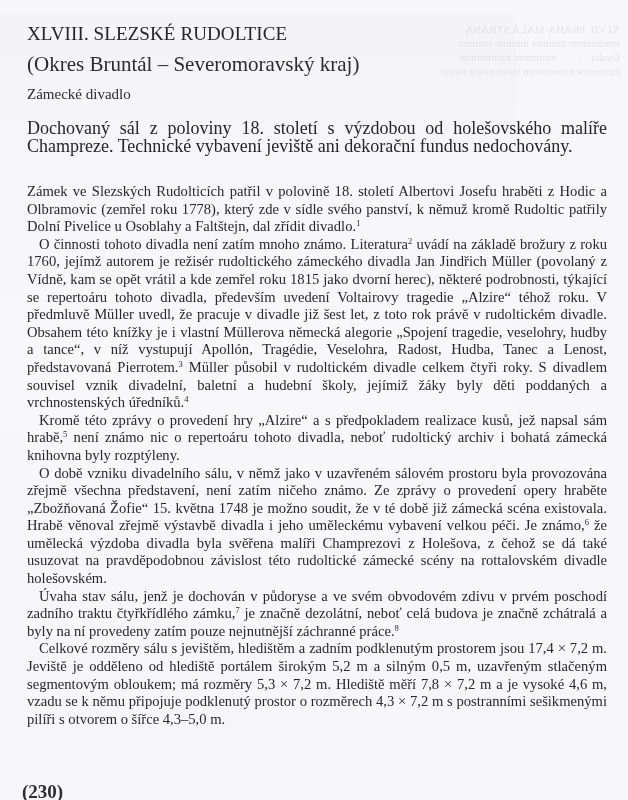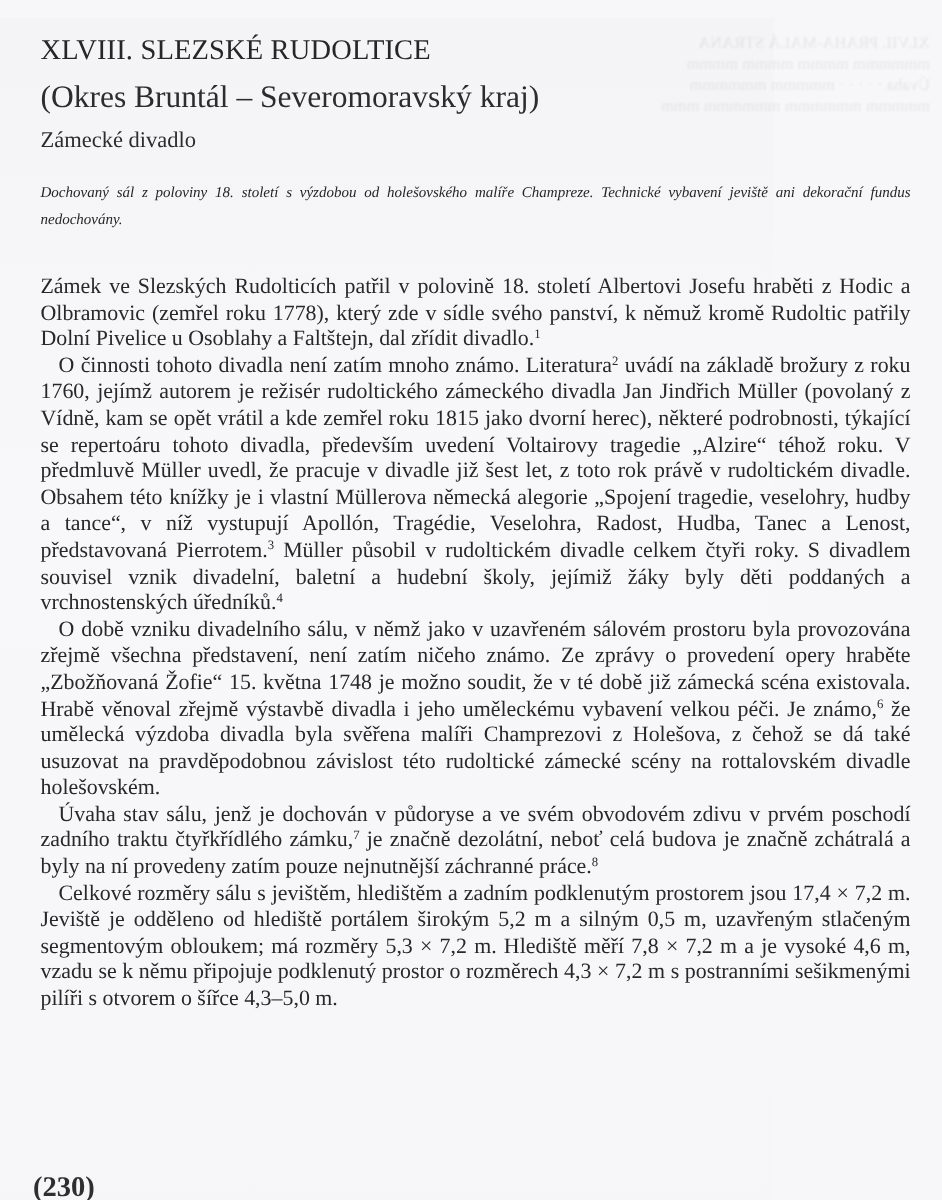--- a/index.html
+++ b/index.html
@@ -54,22 +54,21 @@
     line-height: 22px;
     color: #2c2c2e;
   }
   .section-name {
     font-size: 15px;
     margin: 9px 0 16px 0;
     line-height: 20px;
     color: #2c2c2e;
   }
   .summary {
-    font-style: italic;
-    font-size: 10px;
+    font-size: 18px;
     line-height: 17.5px;
     margin: 16px 0 12px 0;
     text-align: justify;
     color: #262628;
   }
   .body-text {
     margin-top: 28px;
   }
   .para {
     font-size: 14.6px;
@@ -112,20 +111,21 @@
 
   <div class="content">
     <h1 class="title">XLVIII. SLEZSKÉ RUDOLTICE</h1>
     <div class="subtitle">(Okres Bruntál – Severomoravský kraj)</div>
     <div class="section-name">Zámecké divadlo</div>
     <p class="summary">Dochovaný sál z poloviny 18. století s výzdobou od holešovského malíře Champreze. Technické vybavení jeviště ani dekorační fundus nedochovány.</p>
 
     <div class="body-text" id="body-text">
         <p class="para"><span>Zámek ve Slezských Rudolticích patřil v polovině 18. století Albertovi Josefu hraběti z Hodic a Olbramovic (zemřel roku 1778), který zde v sídle svého panství, k němuž kromě Rudoltic patřily Dolní Pivelice u Osoblahy a Faltštejn, dal zřídit divadlo.</span><sup class="fn">1</sup></p>
         <p class="para indent"><span>O činnosti tohoto divadla není zatím mnoho známo. Literatura</span><sup class="fn">2</sup><span> uvádí na základě brožury z roku 1760, jejímž autorem je režisér rudoltického zámeckého divadla Jan Jindřich Müller (povolaný z Vídně, kam se opět vrátil a kde zemřel roku 1815 jako dvorní herec), některé podrobnosti, týkající se repertoáru tohoto divadla, především uvedení Voltairovy tragedie „Alzire“ téhož roku. V předmluvě Müller uvedl, že pracuje v divadle již šest let, z toto rok právě v rudoltickém divadle. Obsahem této knížky je i vlastní Müllerova německá alegorie „Spojení tragedie, veselohry, hudby a tance“, v níž vystupují Apollón, Tragédie, Veselohra, Radost, Hudba, Tanec a Lenost, představovaná Pierrotem.</span><sup class="fn">3</sup><span> Müller působil v rudoltickém divadle celkem čtyři roky. S divadlem souvisel vznik divadelní, baletní a hudební školy, jejímiž žáky byly děti poddaných a vrchnostenských úředníků.</span><sup class="fn">4</sup></p>
+        <p class="para indent"><span>Kromě této zprávy o provedení hry „Alzire“ a s předpokladem realizace kusů, jež napsal sám hrabě,</span><sup class="fn">5</sup><span> není známo nic o repertoáru tohoto divadla, neboť rudoltický archiv i bohatá zámecká knihovna byly rozptýleny.</span></p>
         <p class="para indent"><span>O době vzniku divadelního sálu, v němž jako v uzavřeném sálovém prostoru byla provozována zřejmě všechna představení, není zatím ničeho známo. Ze zprávy o provedení opery hraběte „Zbožňovaná Žofie“ 15. května 1748 je možno soudit, že v té době již zámecká scéna existovala. Hrabě věnoval zřejmě výstavbě divadla i jeho uměleckému vybavení velkou péči. Je známo,</span><sup class="fn">6</sup><span> že umělecká výzdoba divadla byla svěřena malíři Champrezovi z Holešova, z čehož se dá také usuzovat na pravděpodobnou závislost této rudoltické zámecké scény na rottalovském divadle holešovském.</span></p>
         <p class="para indent"><span>Úvaha stav sálu, jenž je dochován v půdoryse a ve svém obvodovém zdivu v prvém poschodí zadního traktu čtyřkřídlého zámku,</span><sup class="fn">7</sup><span> je značně dezolátní, neboť celá budova je značně zchátralá a byly na ní provedeny zatím pouze nejnutnější záchranné práce.</span><sup class="fn">8</sup></p>
         <p class="para indent"><span>Celkové rozměry sálu s jevištěm, hledištěm a zadním podklenutým prostorem jsou 17,4 × 7,2 m. Jeviště je odděleno od hlediště portálem širokým 5,2 m a silným 0,5 m, uzavřeným stlačeným segmentovým obloukem; má rozměry 5,3 × 7,2 m. Hlediště měří 7,8 × 7,2 m a je vysoké 4,6 m, vzadu se k němu připojuje podklenutý prostor o rozměrech 4,3 × 7,2 m s postranními sešikmenými pilíři s otvorem o šířce 4,3–5,0 m.</span></p>
       </div>
   </div>
 
   <div class="page-number">(230)</div>
 </div>
 
 </body></html>

